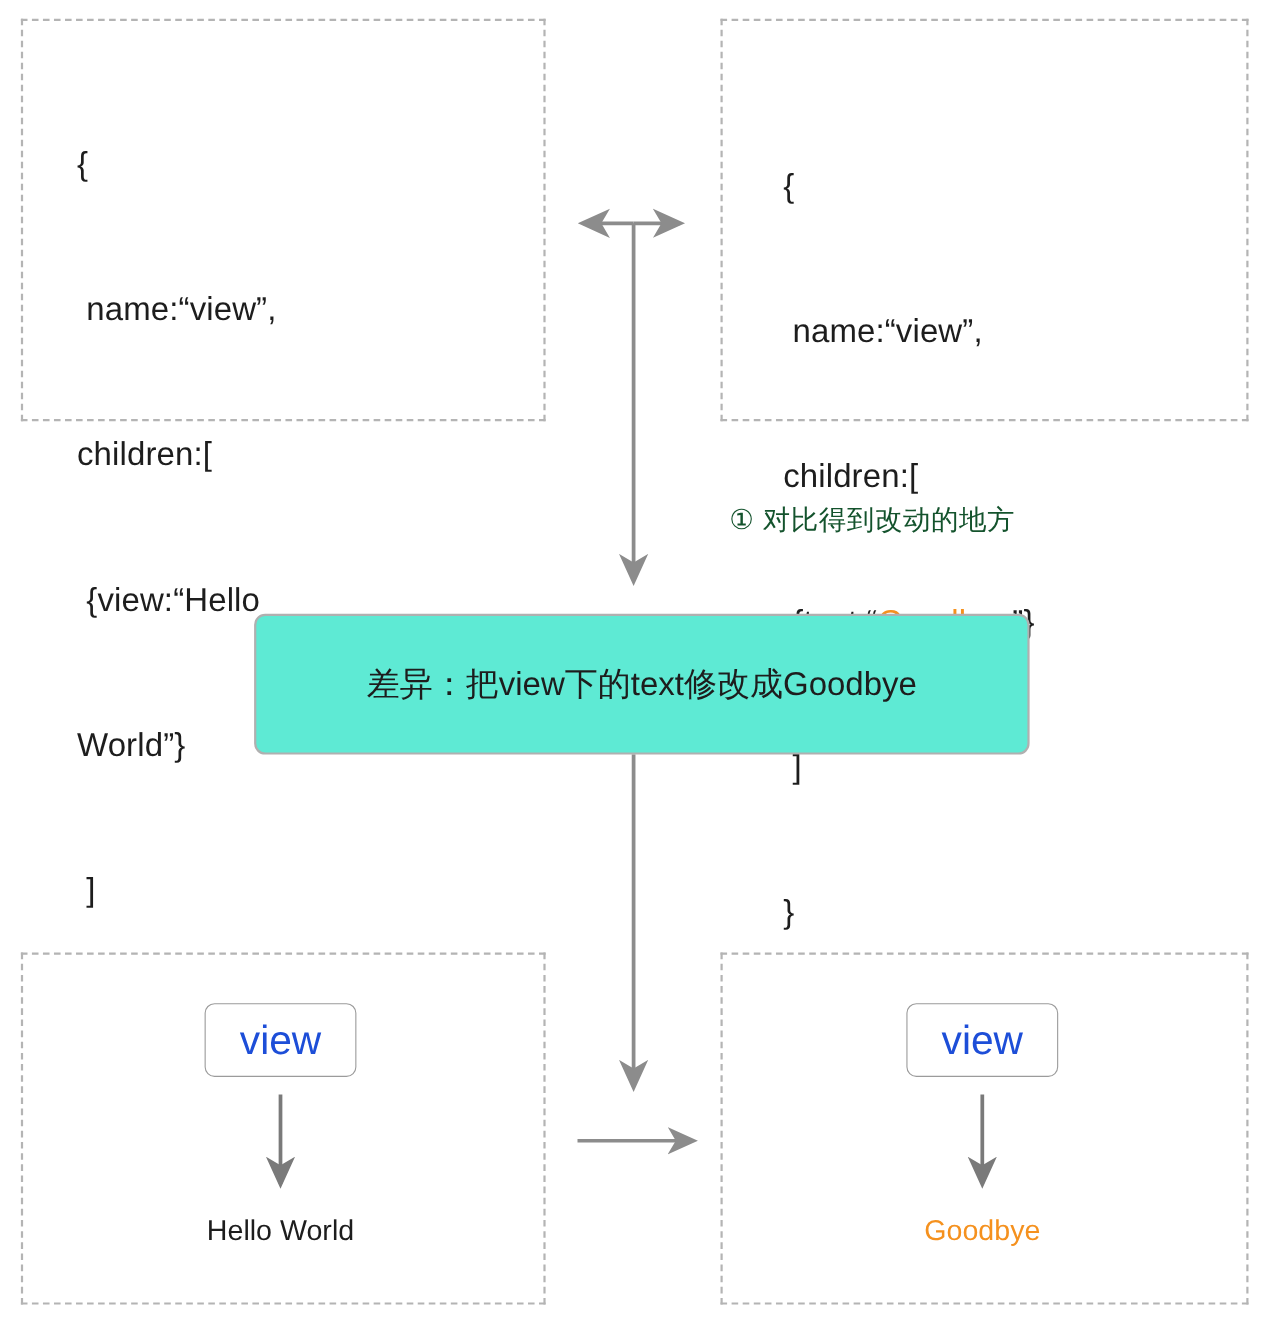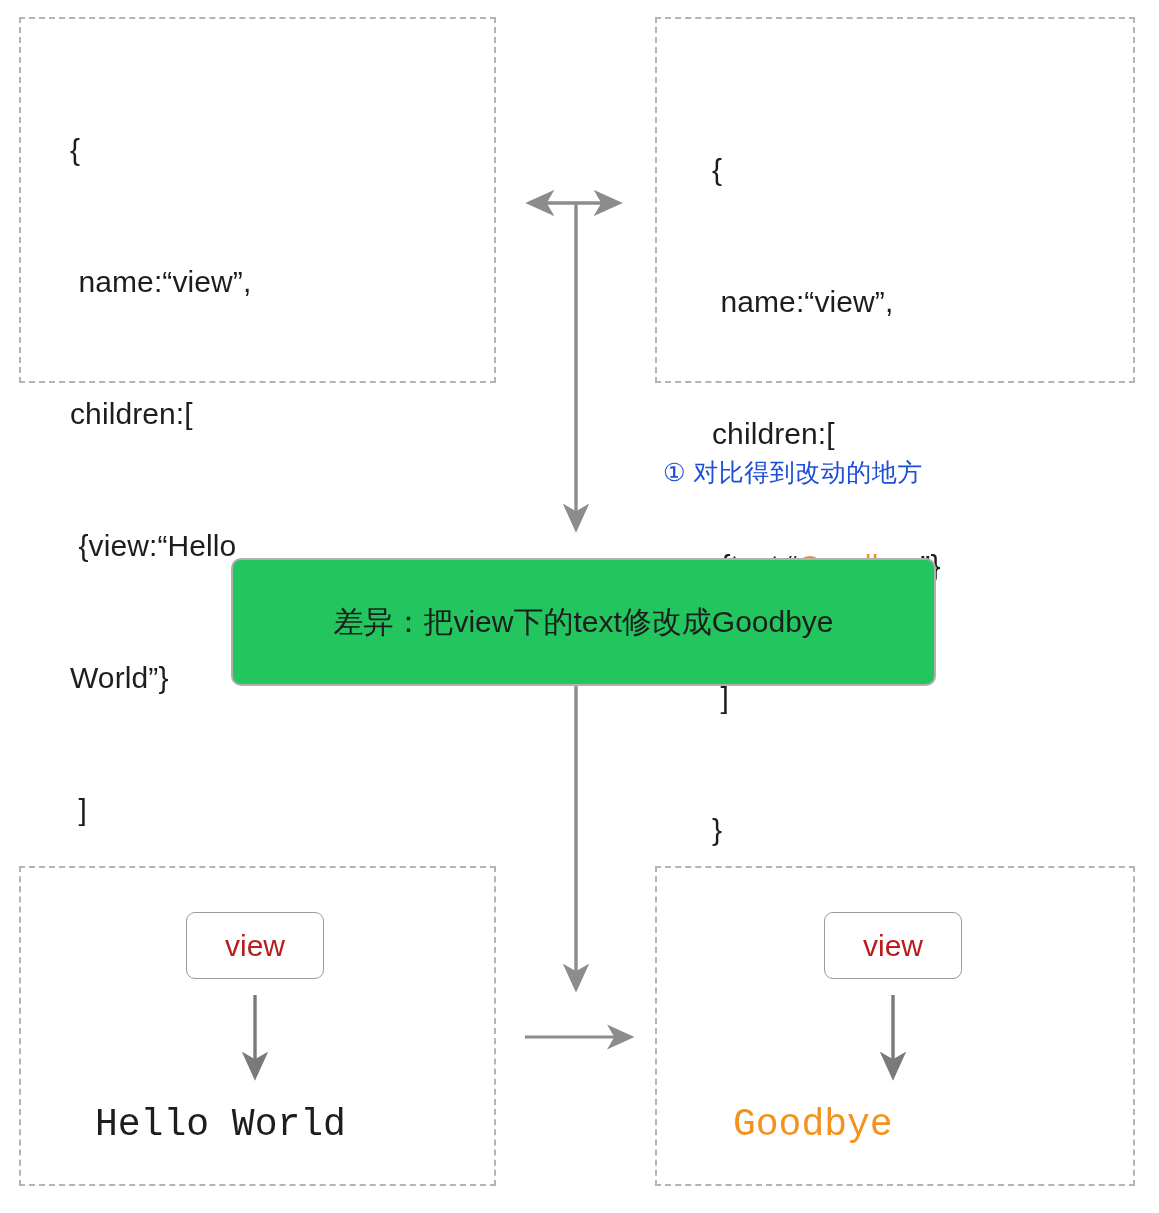--- a/index.html
+++ b/index.html
@@ -39,21 +39,21 @@
   }
   .code-line { display: block; }
   .accent-orange { color: #F5911E; }
 
   
   .solid-box {
     position: absolute;
     box-sizing: border-box;
     border: 2px solid #b0b0b0;
     border-radius: 10px;
-    background: #22c55e;
+    background: #5eead4;
     display: flex;
     align-items: center;
     justify-content: center;
   }
   .diff-text {
     font-size: 30px;
     color: #1d1d1d;
     white-space: nowrap;
   }
 
@@ -62,40 +62,39 @@
     position: absolute;
     box-sizing: border-box;
     border: 1.6px solid #9b9b9b;
     border-radius: 9px;
     background: #ffffff;
     display: flex;
     align-items: center;
     justify-content: center;
   }
   .node-label {
-    font-size: 30px;
-    color: #b91c1c;
+    font-size: 37px;
+    color: #1d4ed8;
   }
 
   
   .leaf-text {
     position: absolute;
-    font-size: 38px;
+    font-size: 26px;
     color: #1d1d1d;
     white-space: nowrap;
-    text-align: left;
-    font-family: Liberation Mono, monospace;
+    text-align: center;
   }
   .leaf-text.orange { color: #F5911E; }
 
   
   .annotation {
     position: absolute;
     font-size: 25px;
-    color: #1d4ed8;
+    color: #14532d;
     white-space: nowrap;
     letter-spacing: 0.5px;
   }
 
   
   #arrows {
     position: absolute;
     left: 0;
     top: 0;
     width: 1159px;

